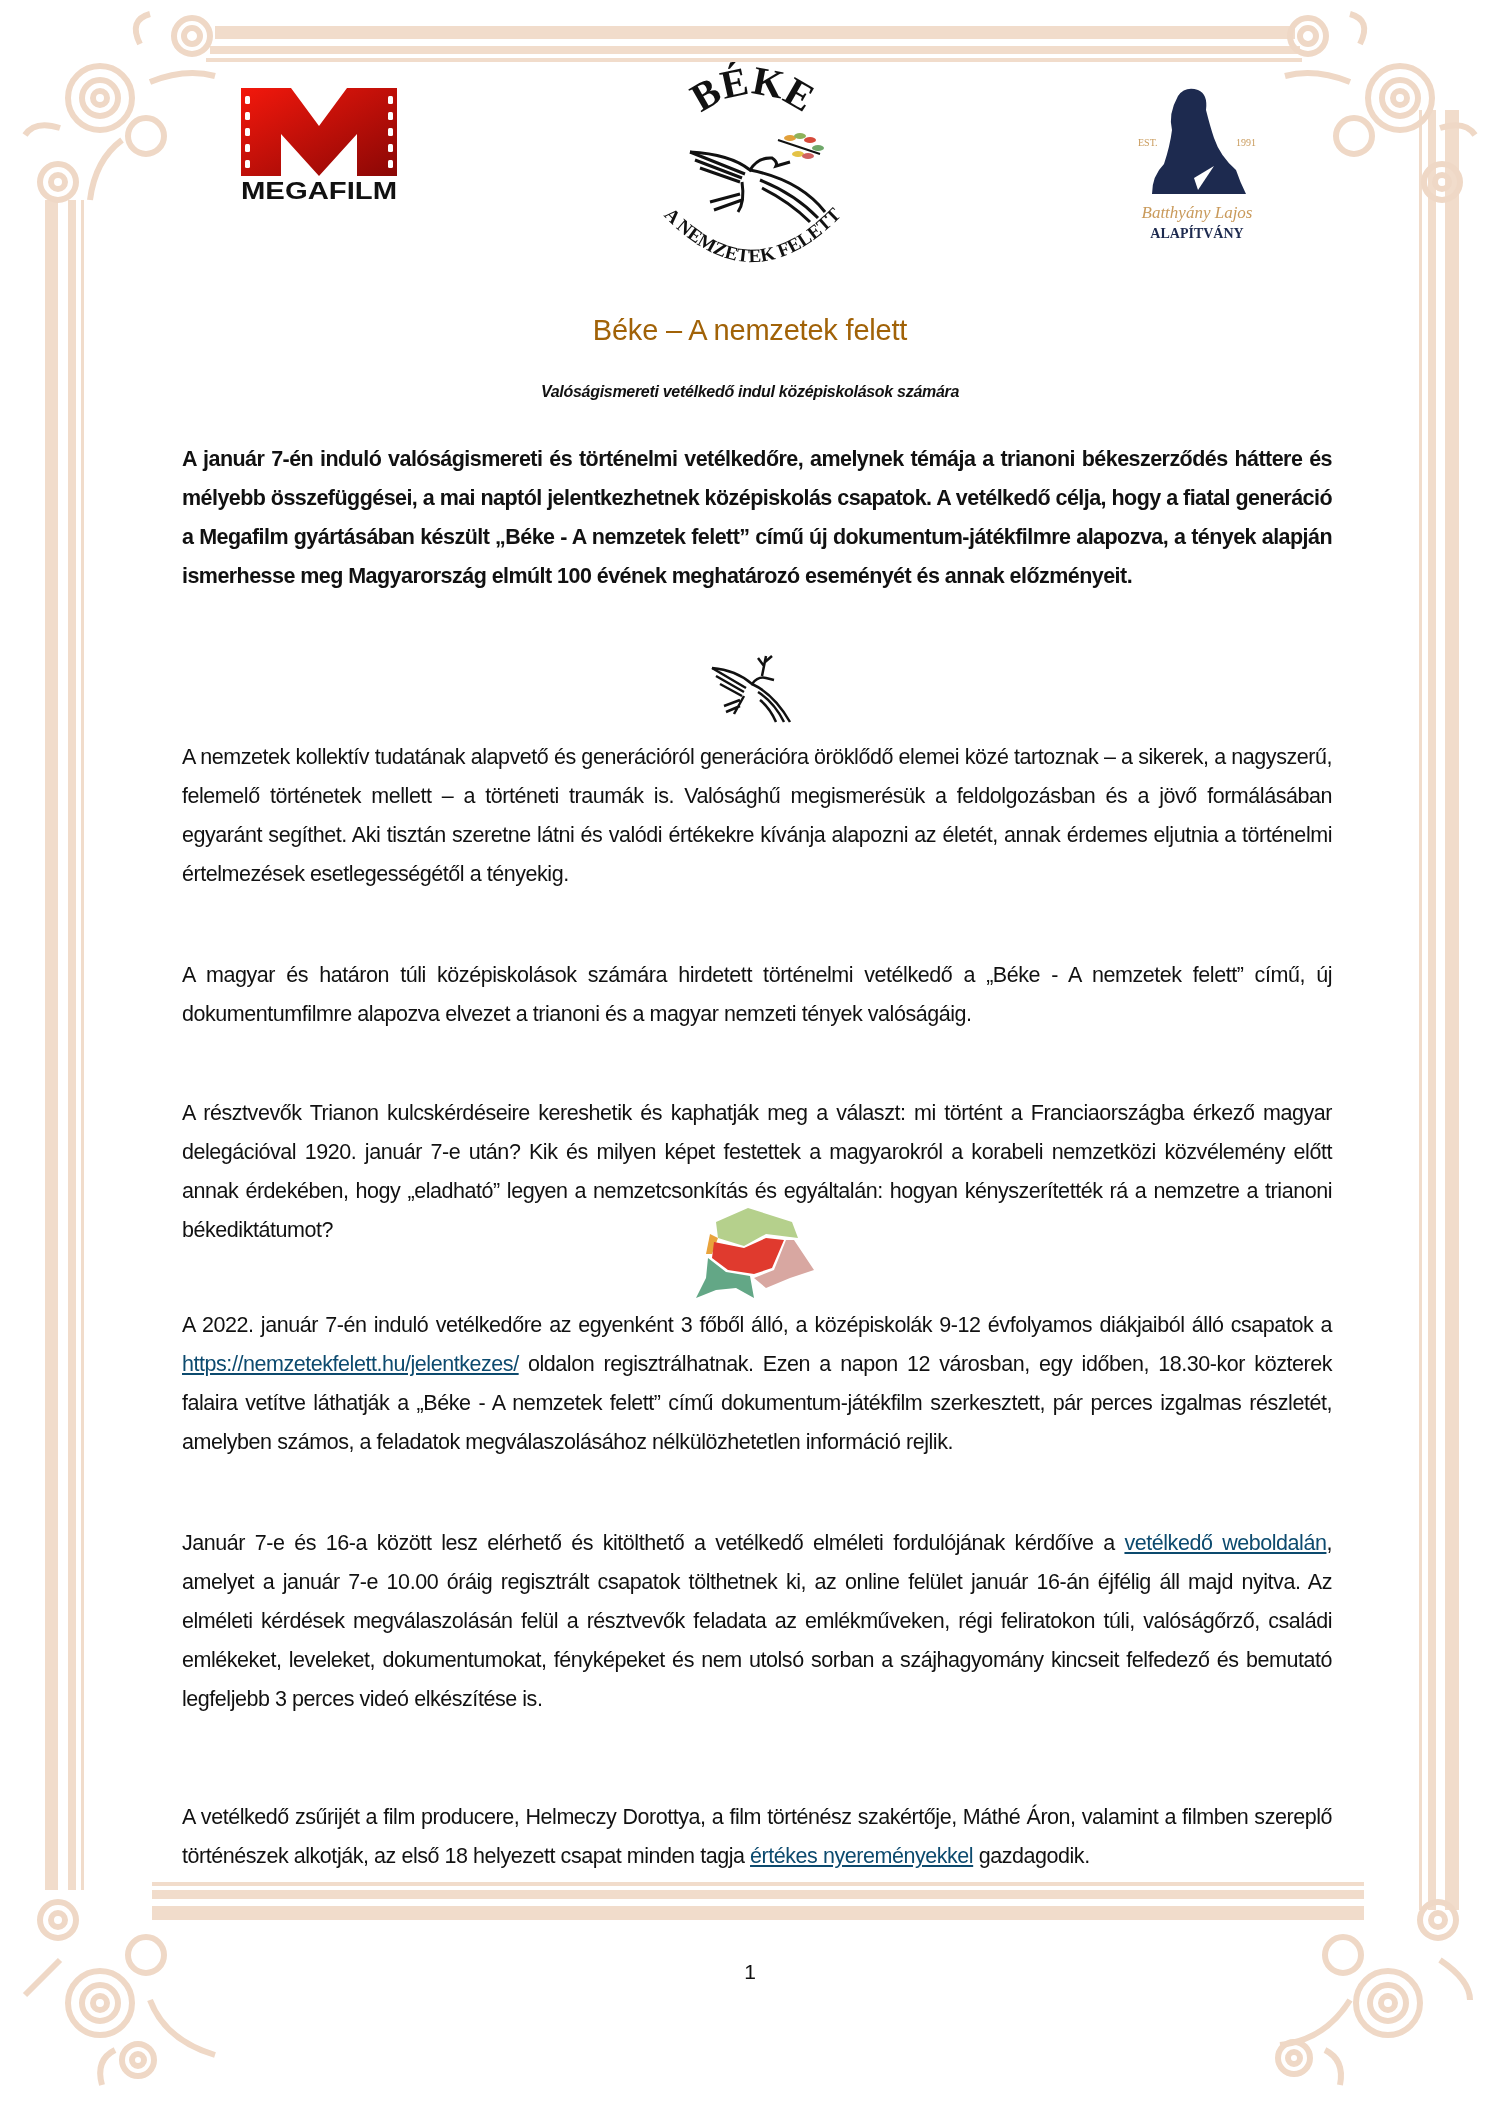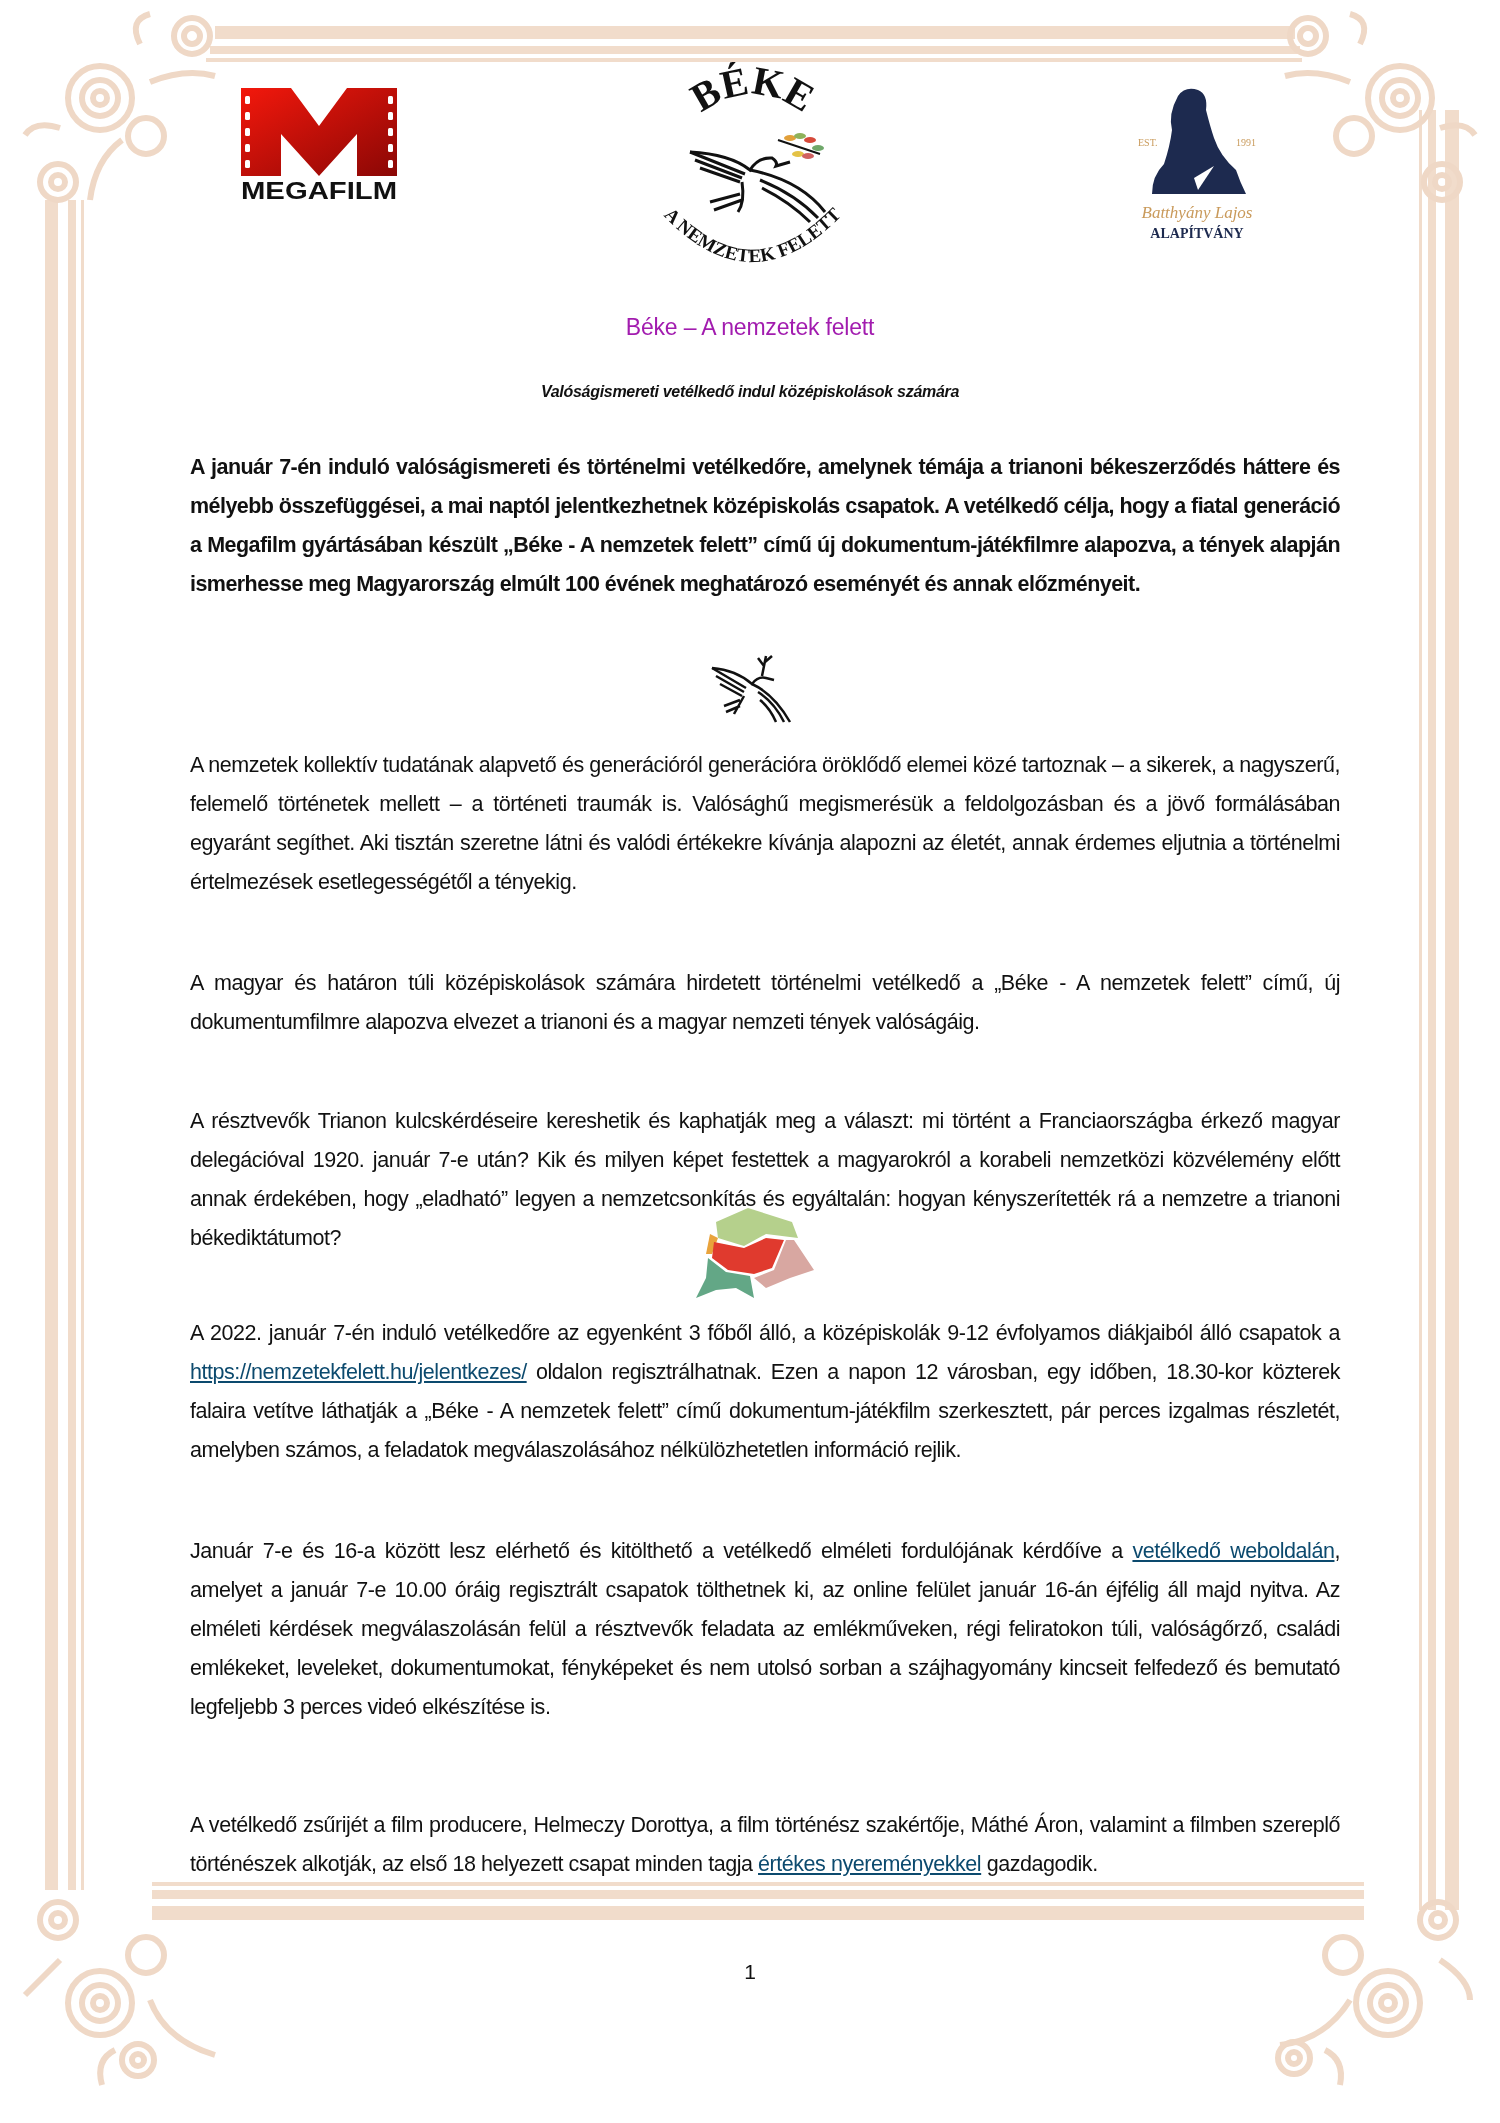--- a/index.html
+++ b/index.html
@@ -6,24 +6,24 @@
   body { width: 1500px; height: 2123px; position: relative; overflow: hidden;
          font-family: "Liberation Sans", "DejaVu Sans", sans-serif; color: #111; }
   .frame { position: absolute; left: 0; top: 0; width: 1500px; height: 2123px; pointer-events: none; }
   .logo { position: absolute; }
   #megafilm-logo { left: 239px; top: 86px; width: 160px; height: 118px; }
   #beke-logo { left: 650px; top: 62px; width: 205px; height: 222px; }
   #batthyany-logo { left: 1130px; top: 86px; width: 135px; height: 160px; }
 
   .content { position: absolute; left: 178px; width: 1150px; }
   .doc-title { position: absolute; left: 0; width: 1500px; top: 314px; text-align: center;
-               font-size: 23px; color: #a21caf; letter-spacing: -0.2px; }
+               font-size: 29px; color: #a16207; letter-spacing: -0.2px; }
   .doc-subtitle { position: absolute; left: 0; width: 1500px; top: 383px; text-align: center;
                   font-size: 16px; font-weight: bold; font-style: italic; color: #111; letter-spacing: -0.3px; }
-  p.par { margin: 12px; text-align: justify; font-size: 21.5px; line-height: 39px; letter-spacing: -0.45px; }
+  p.par { margin: 4px; text-align: justify; font-size: 21.5px; line-height: 39px; letter-spacing: -0.45px; }
   p.bold { font-weight: bold; letter-spacing: -0.55px; }
   a.link { color: #0c4a6e; }
   #p-lead { top: 436px; }
   #dove-divider { position: absolute; left: 704px; top: 650px; width: 96px; height: 76px; }
   #p1 { top: 734px; }
   #p2 { top: 952px; }
   #p3 { top: 1090px; }
   #map-divider { position: absolute; left: 688px; top: 1208px; width: 128px; height: 92px; }
   #p4 { top: 1302px; }
   #p5 { top: 1520px; }

